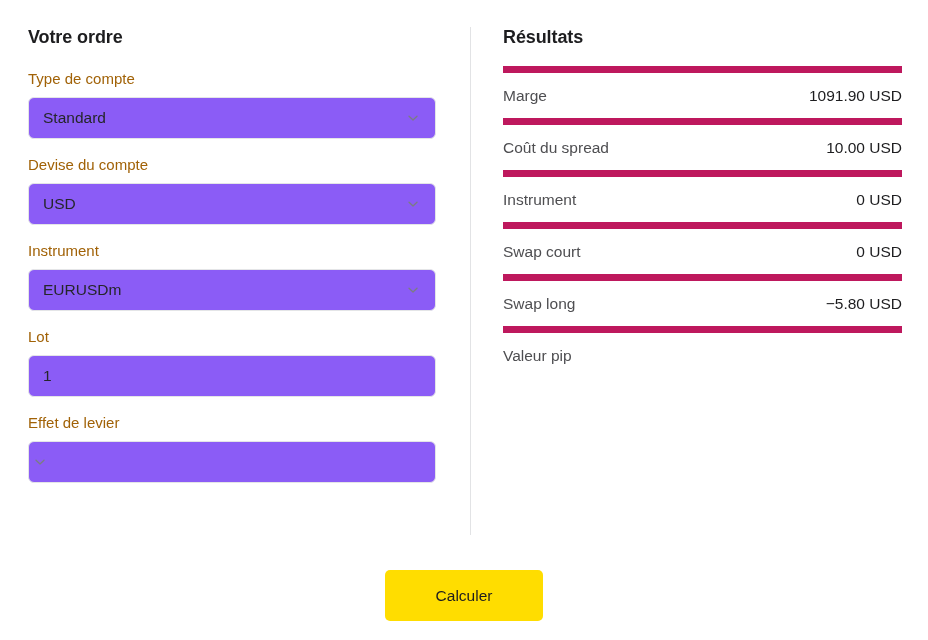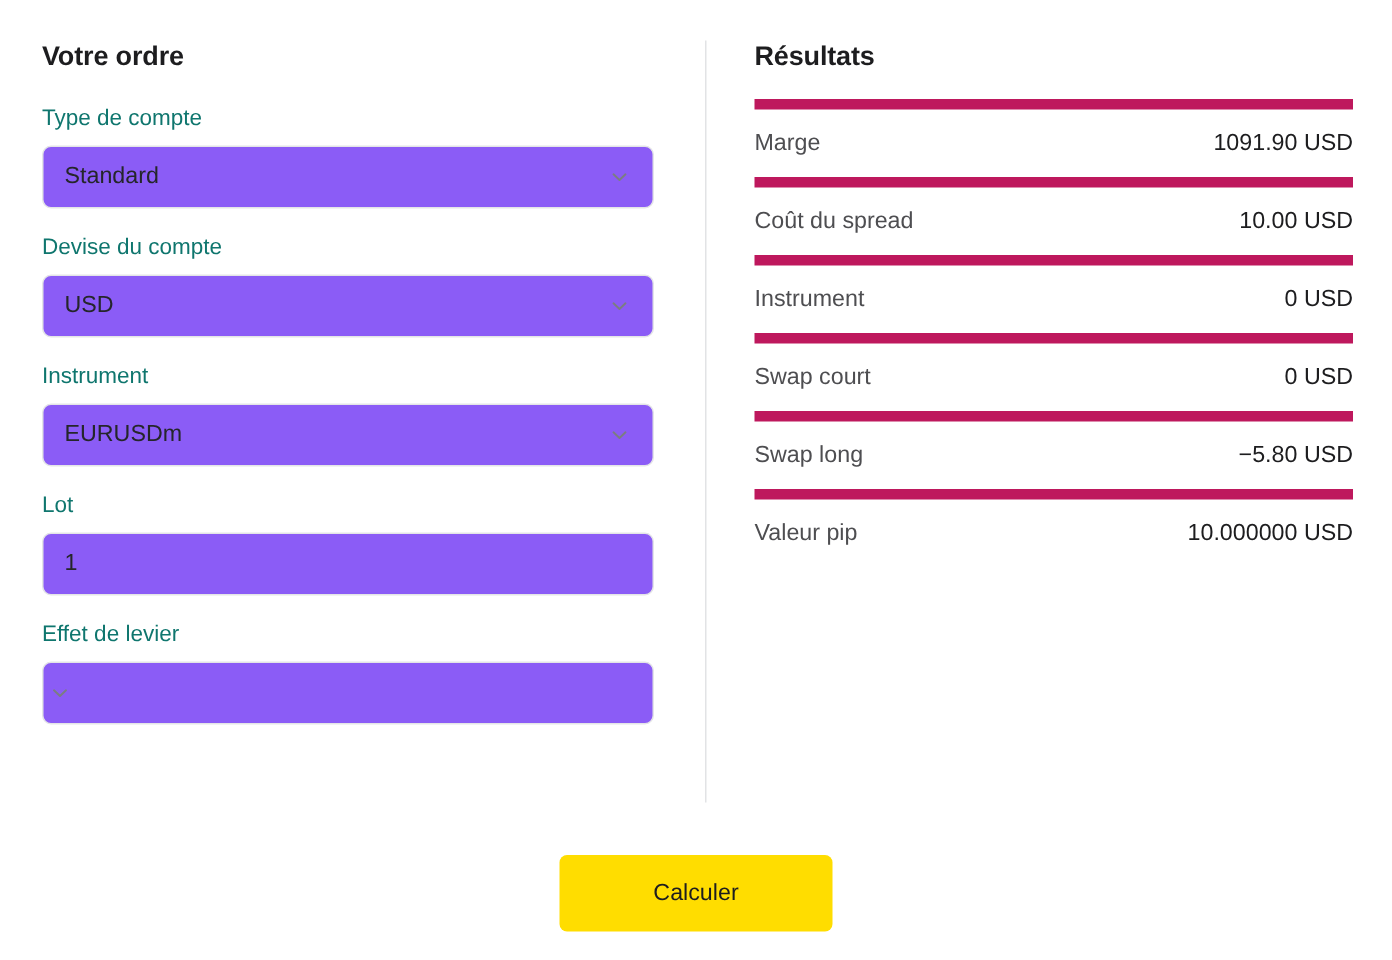--- a/index.html
+++ b/index.html
@@ -60,21 +60,21 @@
     margin-bottom: 16px;
   }
   .heading-right { margin-bottom: 14px; }
 
   
   .field-group { margin-bottom: 15px; }
 
   .field-label {
     display: block;
     font-size: 15px;
-    color: #0f766e;
+    color: #a16207;
     line-height: 22px;
     margin-bottom: 7px;
     white-space: nowrap;
   }
 
   .control {
     position: relative;
     width: 408px;
     height: 42px;
     border: 1px solid #e4e5e7;
@@ -140,21 +140,21 @@
     top: 540px;
     width: 928px;
     height: 100px;
     display: flex;
     align-items: flex-start;
     justify-content: center;
   }
 
   .calc-button {
     margin-top: 30px;
-    width: 182px;
+    width: 158px;
     height: 51px;
     border: none;
     border-radius: 5px;
     background: #ffdd00;
     color: #1d1d1f;
     font-family: "Liberation Sans", "DejaVu Sans", sans-serif;
     font-size: 15.5px;
     font-weight: 400;
     cursor: pointer;
     line-height: 51px;
@@ -246,21 +246,20 @@
           <div class="result-row">
             <span class="result-label">Swap court</span>
             <span class="result-value">0 USD</span>
           </div>
           <div class="result-row">
             <span class="result-label">Swap long</span>
             <span class="result-value">−5.80 USD</span>
           </div>
           <div class="result-row">
             <span class="result-label">Valeur pip</span>
-            <span class="result-value">10.000000 USD</span>
           </div>
         </div>
     </section>
 
   </div>
 
   <div class="action-bar">
     <button class="calc-button">Calculer</button>
   </div>
 

